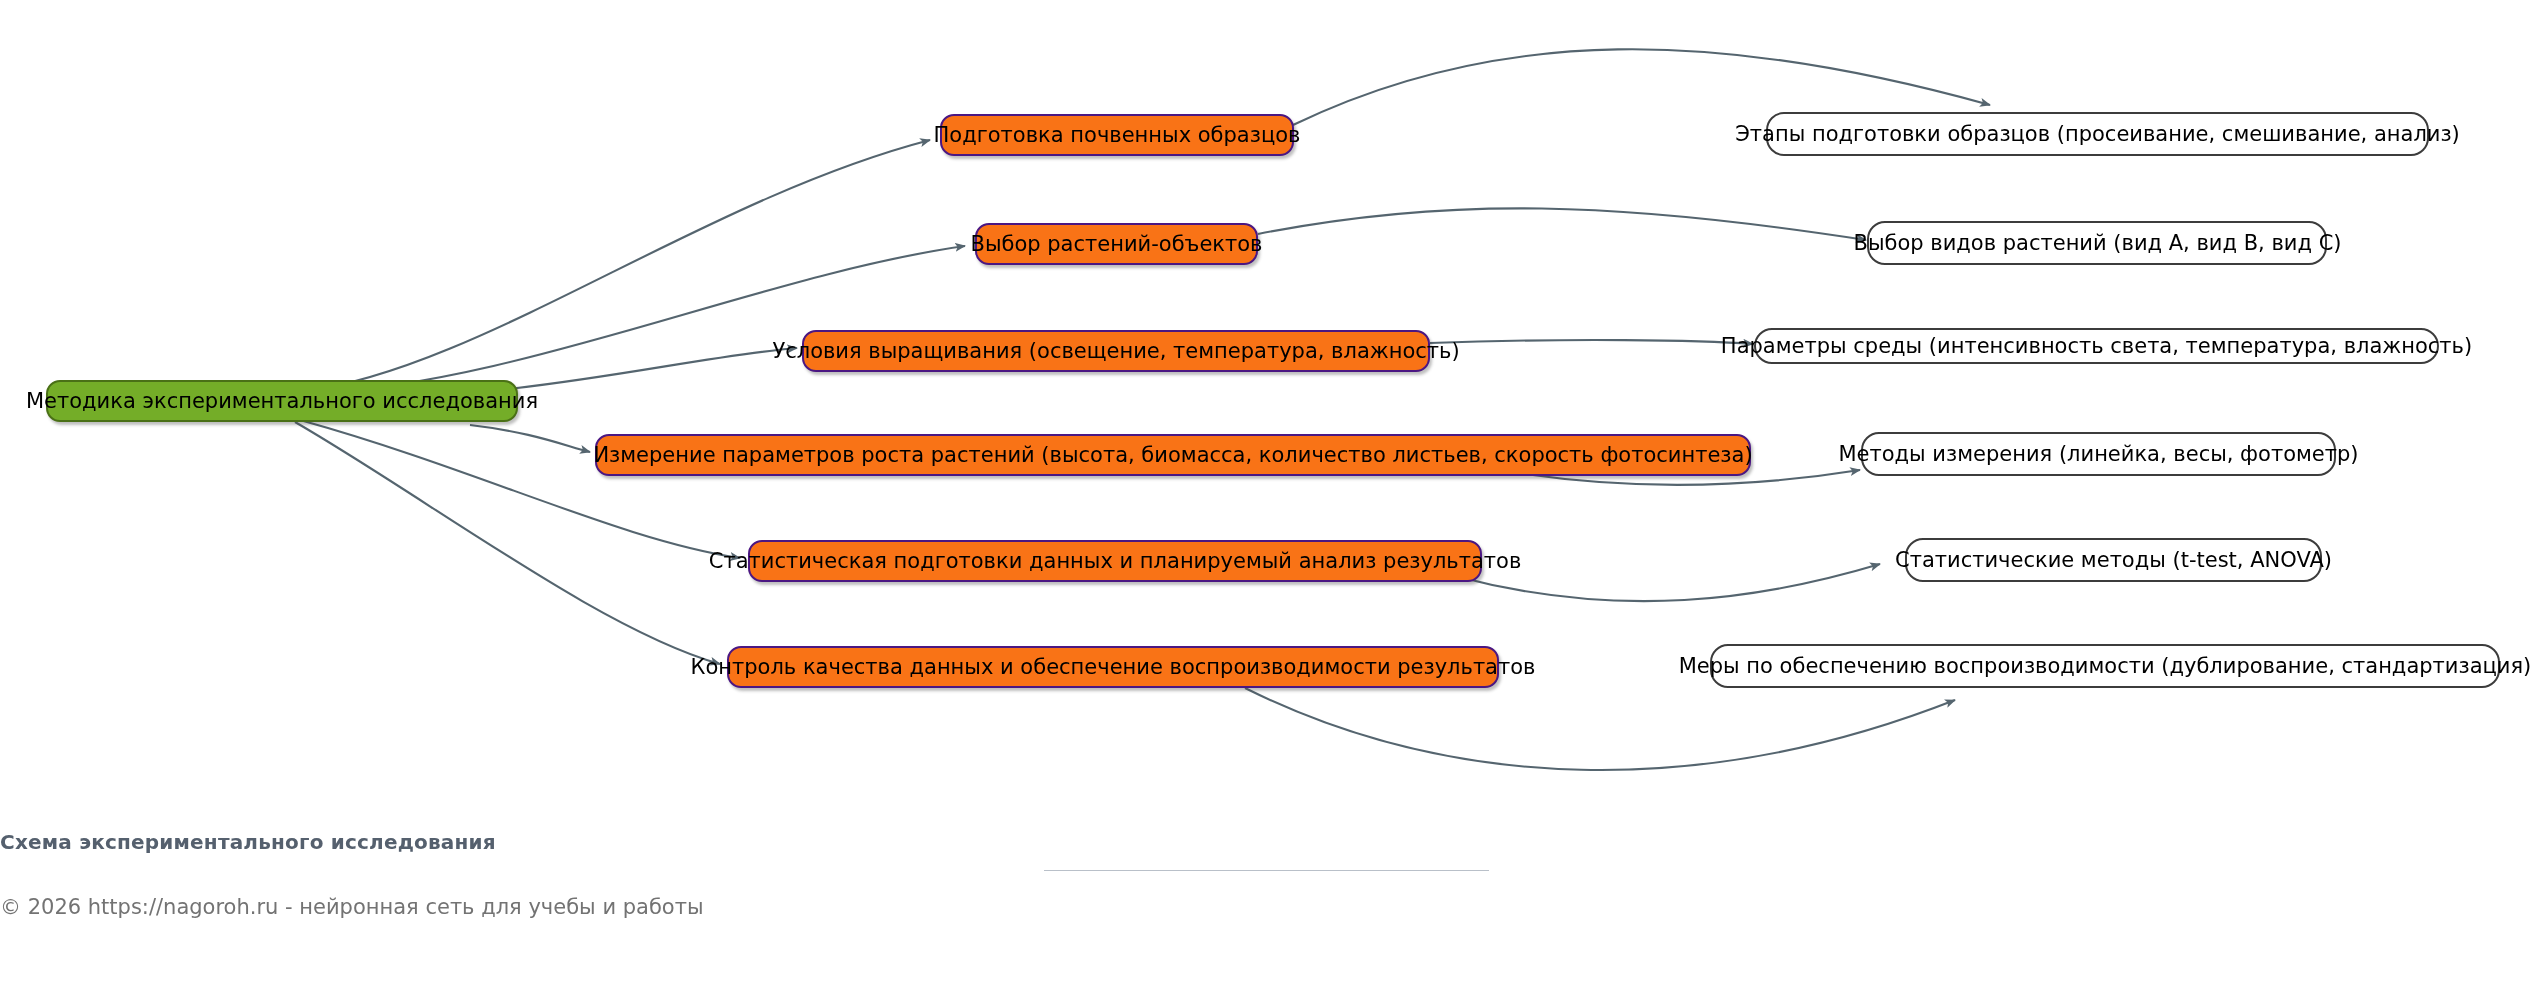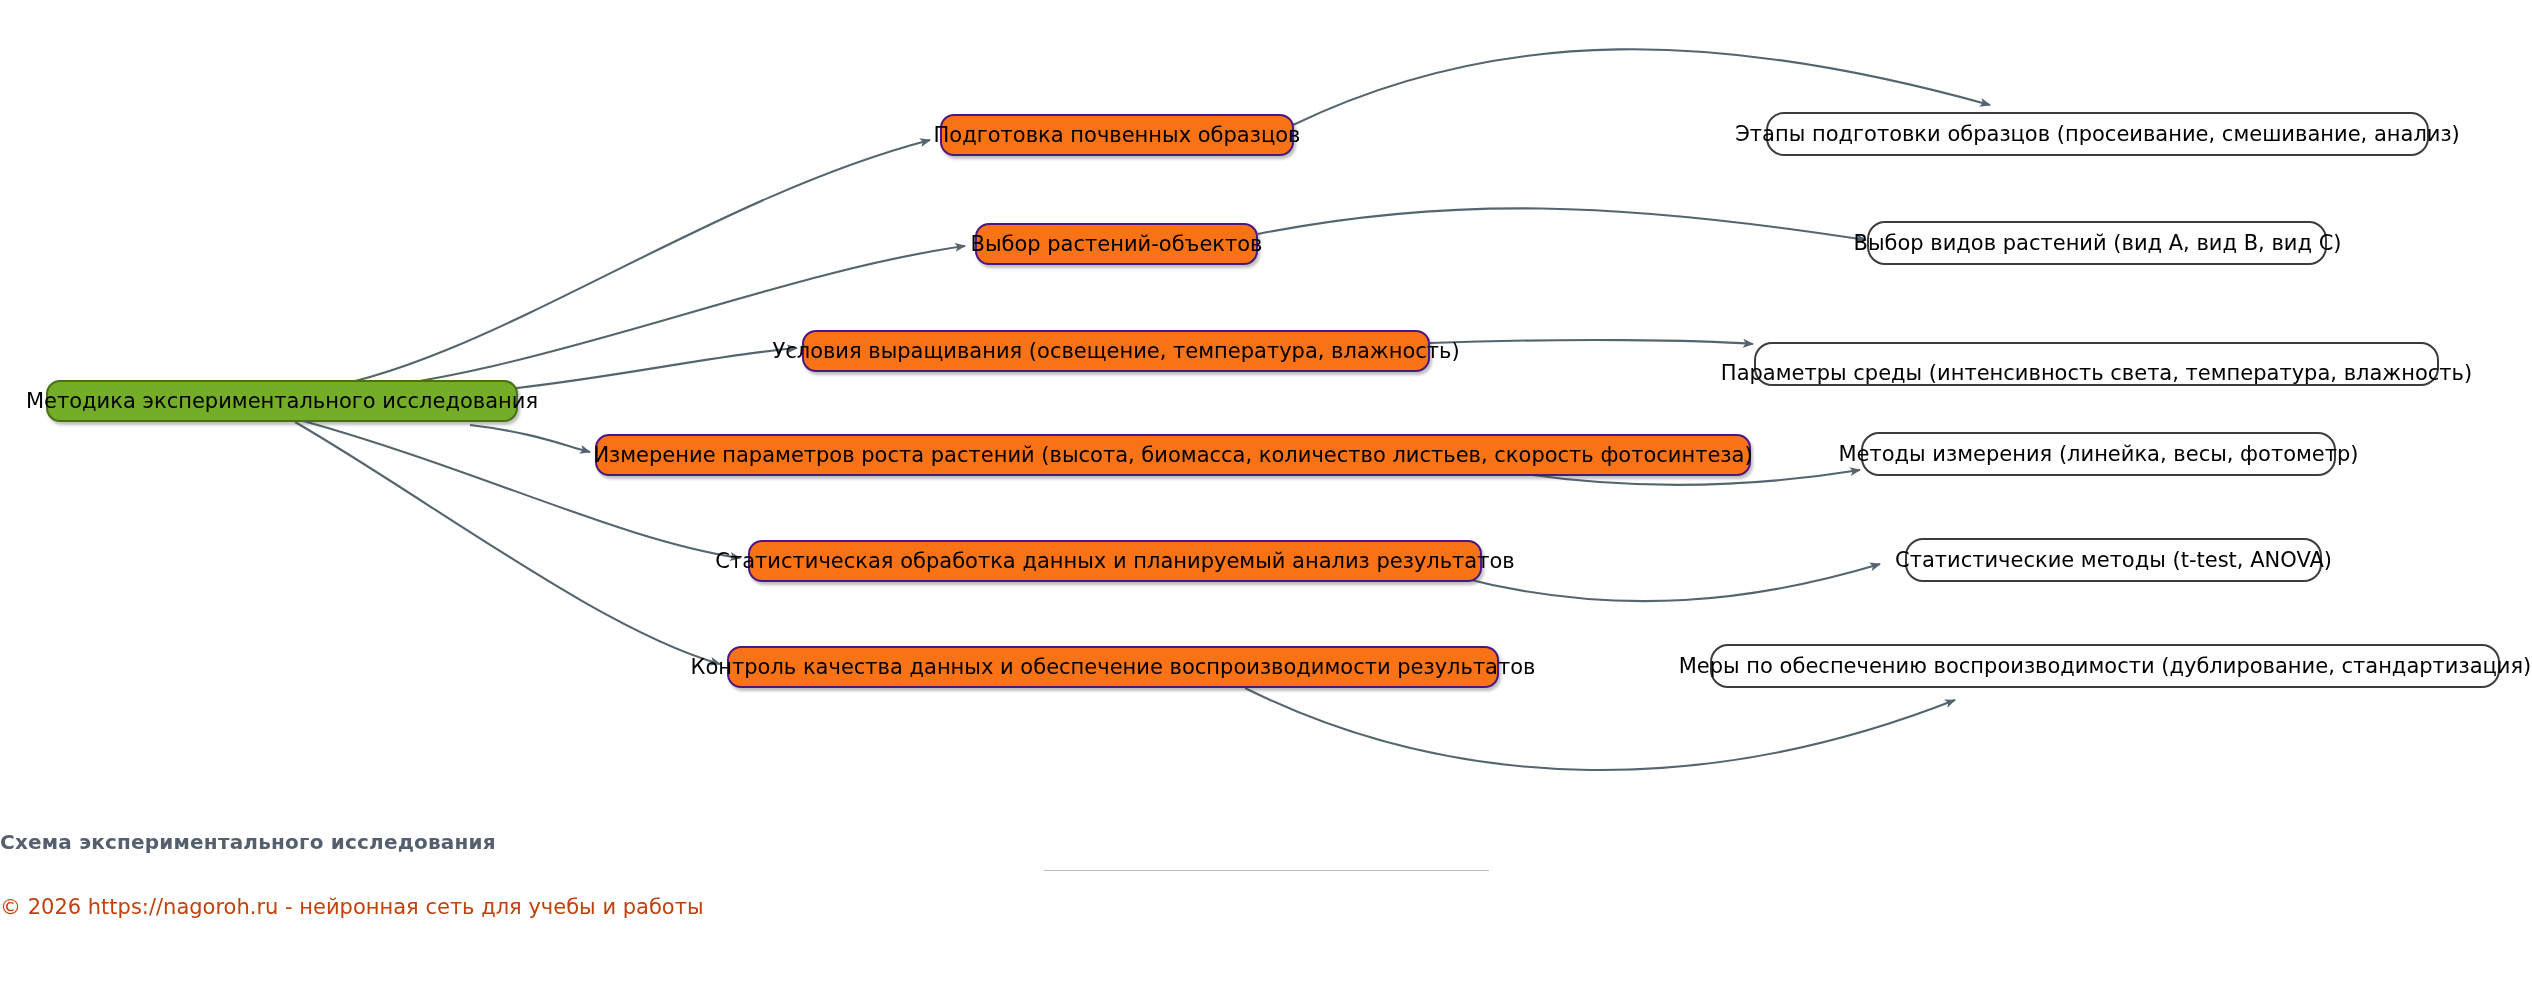--- a/index.html
+++ b/index.html
@@ -84,21 +84,21 @@
   }
   #footer-rule {
     width: 445px;
     height: 1px;
     background: #b9c0c9;
     margin: 16px auto 0 auto;
   }
   #footer-copy {
     margin-top: 24px;
     font-size: 21px;
-    color: #c2410c;
+    color: #737373;
   }
 </style>
 </head>
 <body>
 
 <div id="canvas">
 
   <svg id="edge-layer" viewBox="0 0 2532 1001" width="2532" height="1001" xmlns="http://www.w3.org/2000/svg">
     <defs>
       <marker id="arrowhead" markerWidth="11" markerHeight="9" refX="10" refY="4.5" orient="auto" markerUnits="userSpaceOnUse">
@@ -138,36 +138,36 @@
 
   <div class="node node-branch" style="left:802px; top:330px; width:628px; height:42px;">
     <span>Условия выращивания (освещение, температура, влажность)</span>
   </div>
 
   <div class="node node-branch" style="left:595px; top:434px; width:1156px; height:42px;justify-content:center;">
     <span>Измерение параметров роста растений (высота, биомасса, количество листьев, скорость фотосинтеза)</span>
   </div>
 
   <div class="node node-branch" style="left:748px; top:540px; width:734px; height:42px;">
-    <span>Статистическая обработка данных и планируемый анализ результатов</span>
+    <span>Статистическая подготовки данных и планируемый анализ результатов</span>
   </div>
 
   <div class="node node-leaf" style="left:1766px; top:112px; width:663px; height:44px;">
     <span>Этапы подготовки образцов (просеивание, смешивание, анализ)</span>
   </div>
 
   <div class="node node-branch" style="left:727px; top:646px; width:772px; height:42px;">
     <span>Контроль качества данных и обеспечение воспроизводимости результатов</span>
   </div>
 
   <div class="node node-leaf" style="left:1867px; top:221px; width:460px; height:44px;padding-left:17px;">
     <span>Выбор видов растений (вид A, вид B, вид C)</span>
   </div>
 
-  <div class="node node-leaf" style="left:1754px; top:342px; width:685px; height:44px;align-items:flex-end;">
+  <div class="node node-leaf" style="left:1754px; top:328px; width:685px; height:36px;">
     <span>Параметры среды (интенсивность света, температура, влажность)</span>
   </div>
 
   <div class="node node-leaf" style="left:1861px; top:432px; width:475px; height:44px;">
     <span>Методы измерения (линейка, весы, фотометр)</span>
   </div>
 
   <div class="node node-leaf" style="left:1893px; top:538px; width:417px; height:44px;margin-left:12px;">
     <span>Статистические методы (t-test, ANOVA)</span>
   </div>

